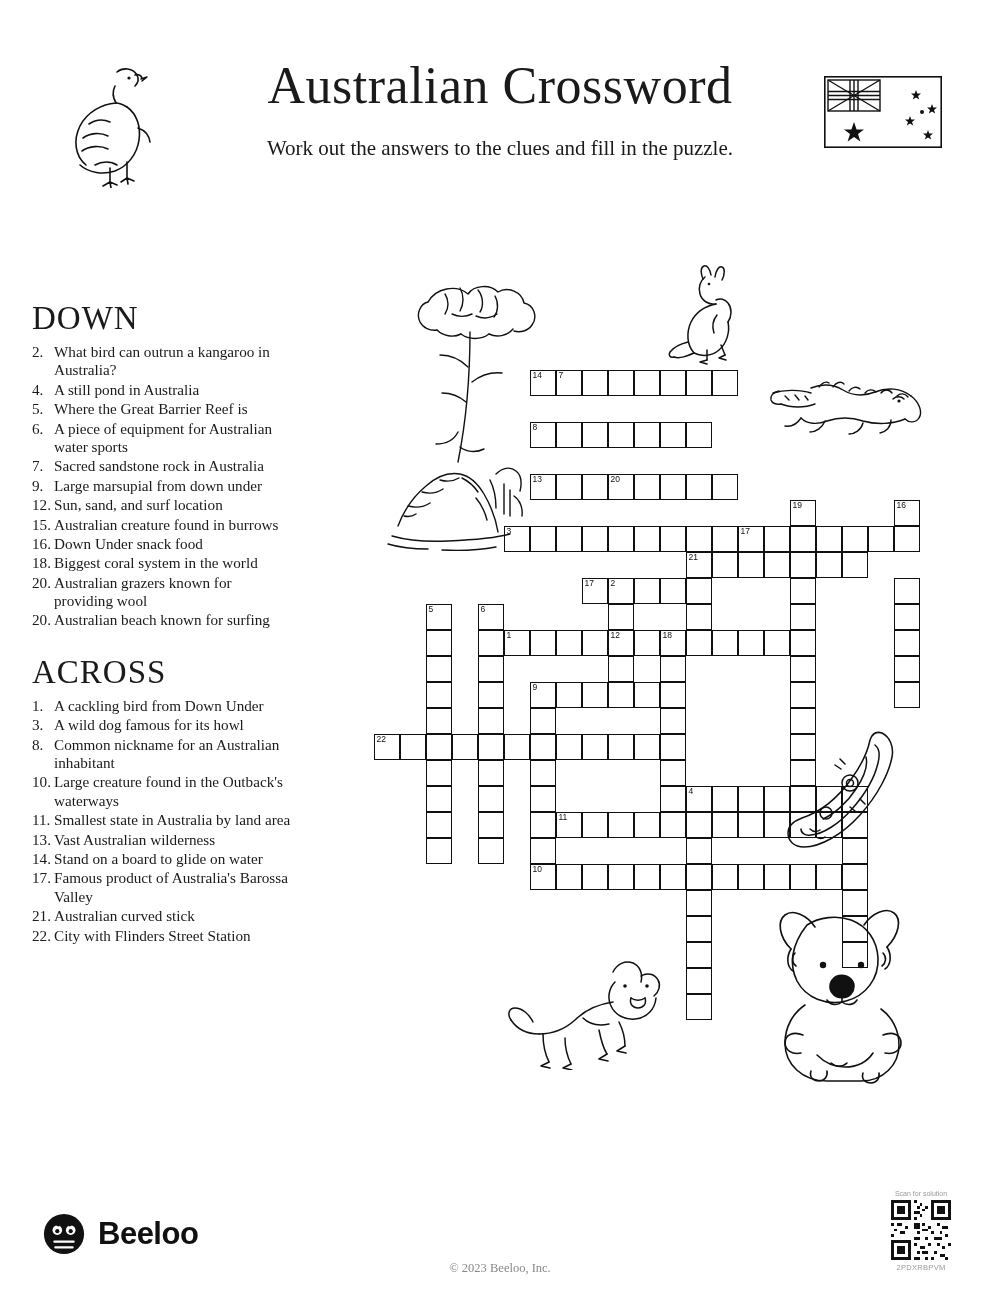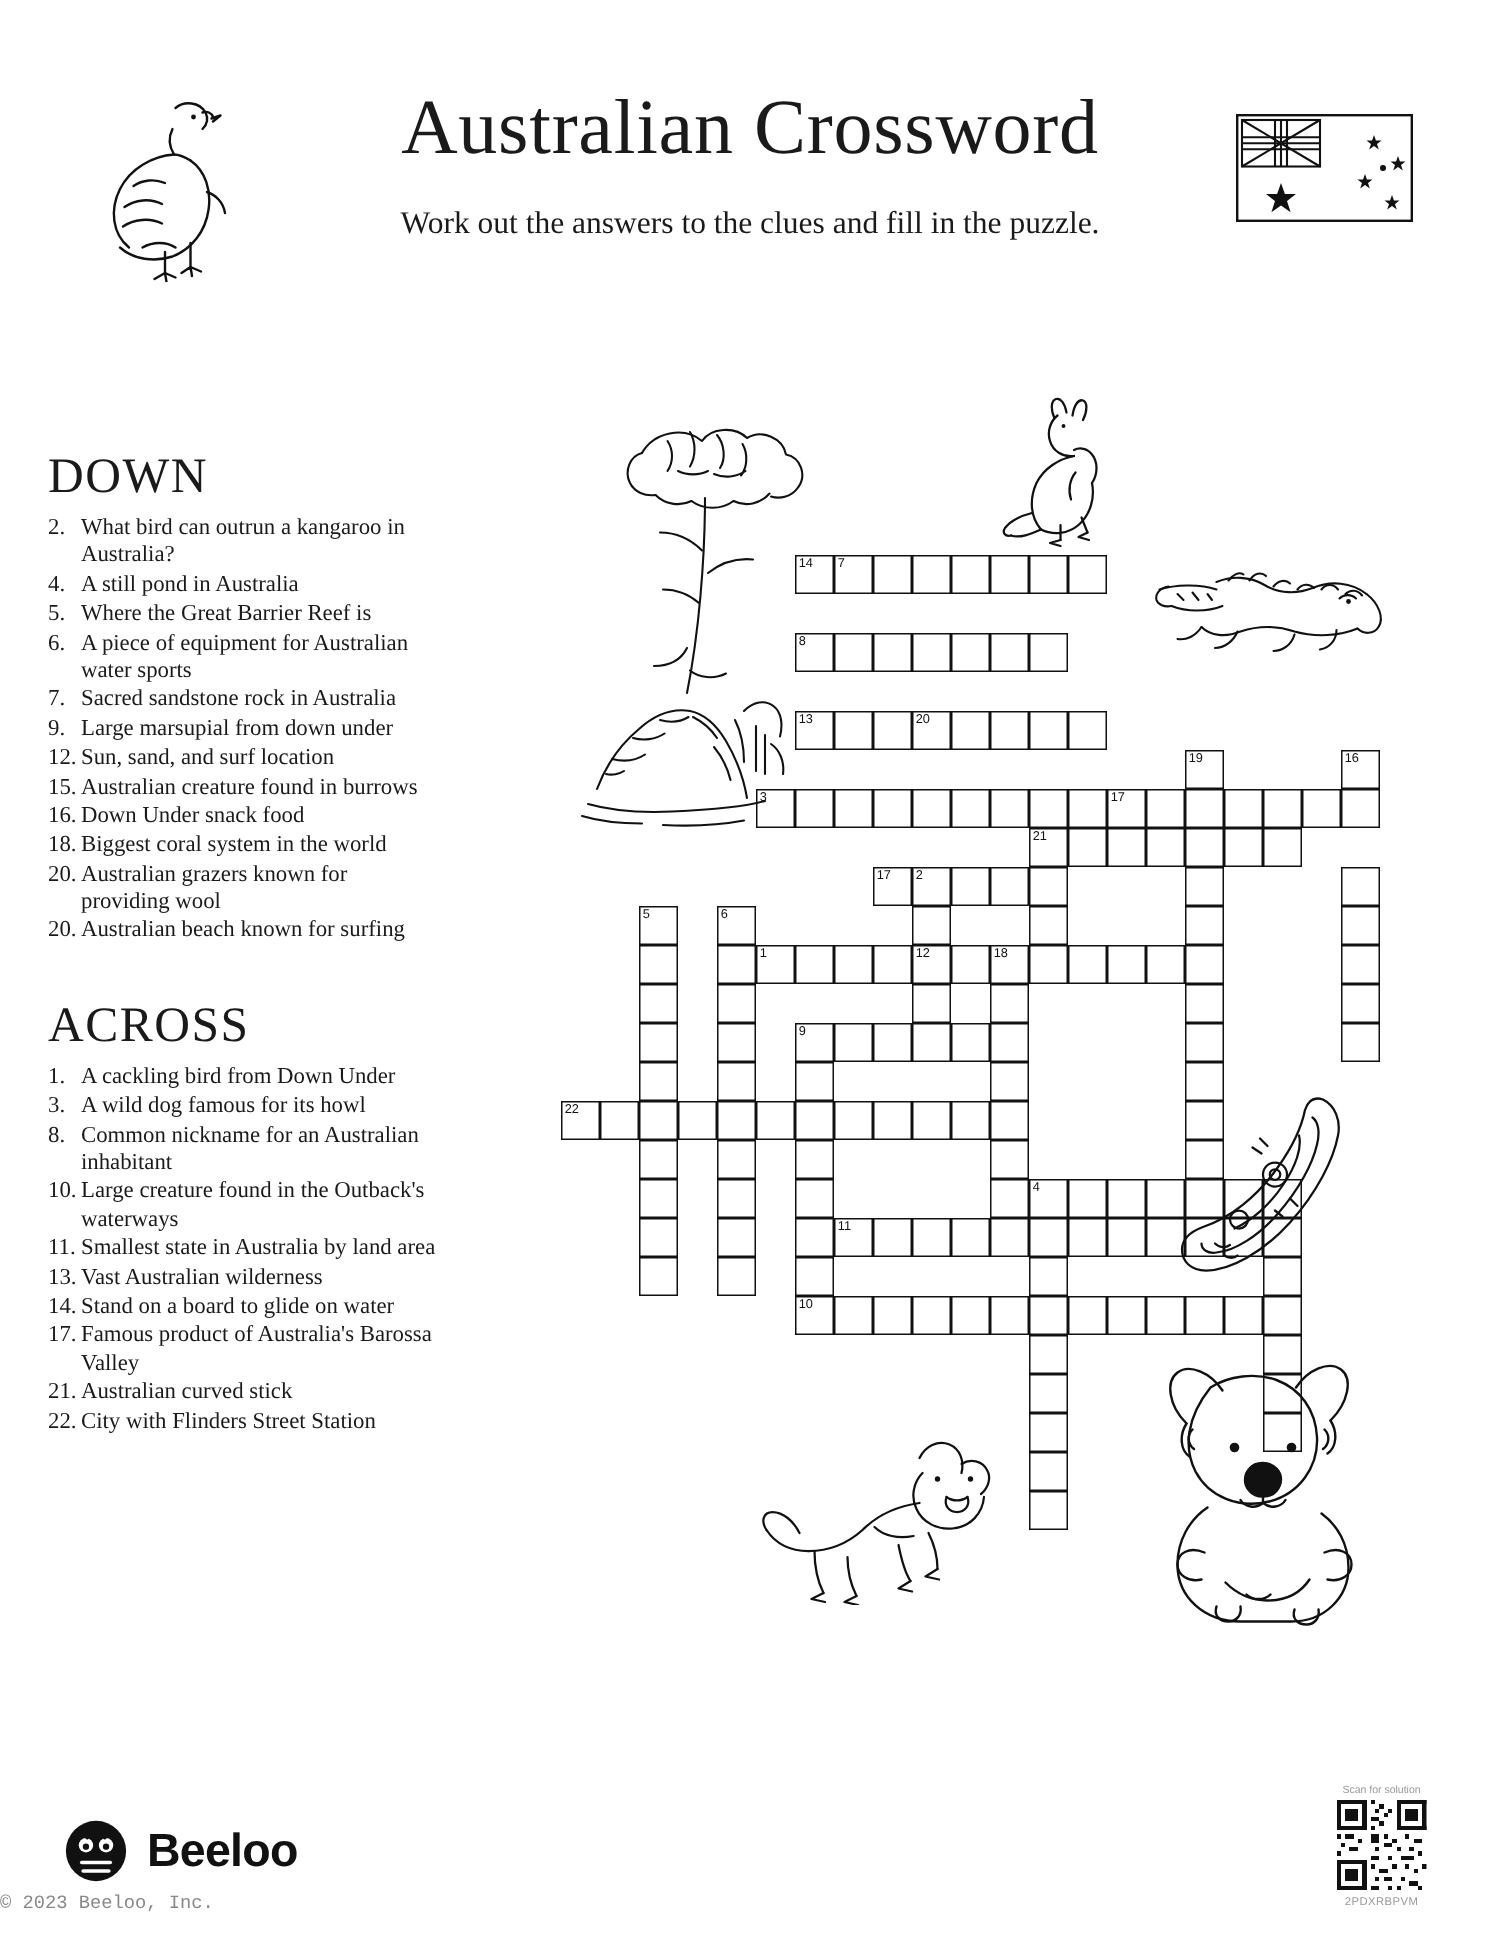--- a/index.html
+++ b/index.html
@@ -70,21 +70,21 @@
     top: 300px;
     width: 260px;
   }
   .clue-heading {
     font-size: 33px;
     letter-spacing: 1px;
     margin: 0 0 6px 0;
     font-weight: normal;
   }
   .clue-heading.across {
-    margin-top: 36px;
+    margin-top: 24px;
   }
   ol.clue-list {
     list-style: none;
     margin: 0;
     padding: 0;
   }
   ol.clue-list li {
     font-size: 15.2px;
     line-height: 1.21;
     margin-bottom: 1px;
@@ -151,23 +151,24 @@
     font-weight: bold;
     font-family: "Liberation Sans", sans-serif;
     letter-spacing: -0.5px;
     color: #111;
   }
   .copyright {
     position: absolute;
     left: 0;
     bottom: 18px;
     width: 1000px;
+    text-align: center;
     font-size: 12.5px;
     color: #888;
-    font-family: Liberation Mono, monospace;
+    font-family: Liberation Serif, serif;
   }
   .qr-block {
     position: absolute;
     right: 36px;
     bottom: 22px;
     width: 86px;
     text-align: center;
   }
   .qr-caption {
     font-size: 7px;

